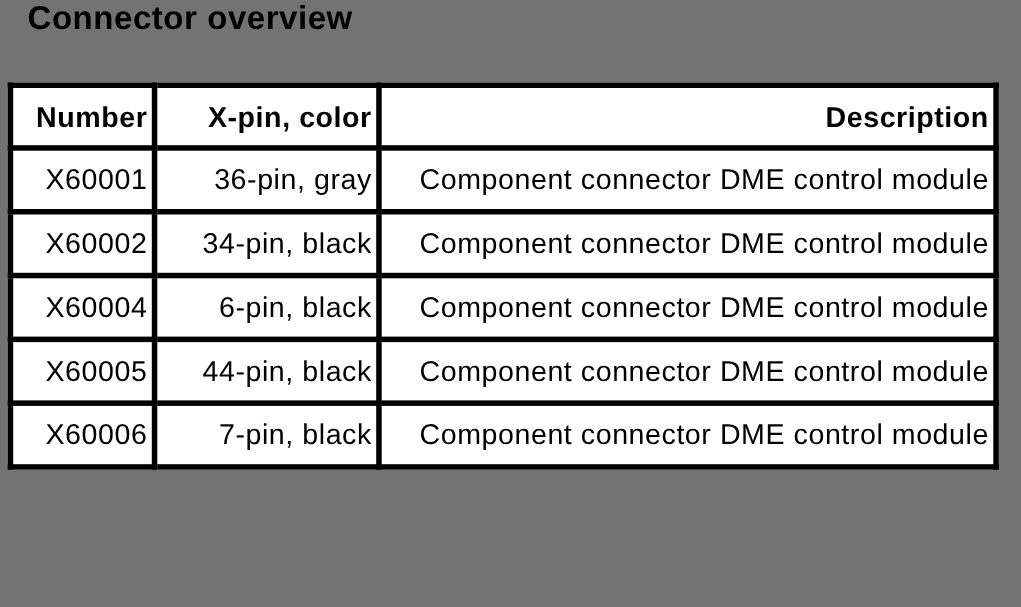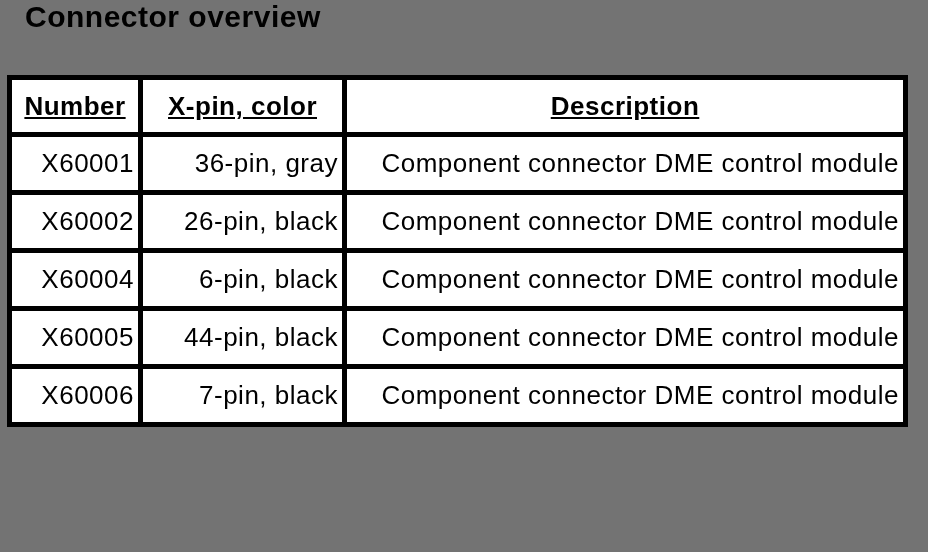--- a/index.html
+++ b/index.html
@@ -46,23 +46,22 @@
     font-size: 26px;
     letter-spacing: 0.5px;
     vertical-align: middle;
     overflow: hidden;
     white-space: nowrap;
     background: #ffffff;
   }
   table.connector-table th {
     height: 52px;
     font-weight: bold;
-    text-align: center;
+    text-align: right;
     padding: 0 4px;
-    text-decoration: underline;
   }
   table.connector-table td {
     height: 53px;
     font-weight: normal;
     text-align: right;
     padding: 0 4px 0 10px;
   }
 </style>
 </head>
 <body>
@@ -85,21 +84,21 @@
       </tr>
     </thead>
     <tbody>
       <tr>
         <td>X60001</td>
         <td>36-pin, gray</td>
         <td>Component connector DME control module</td>
       </tr>
       <tr>
         <td>X60002</td>
-        <td>26-pin, black</td>
+        <td>34-pin, black</td>
         <td>Component connector DME control module</td>
       </tr>
       <tr>
         <td>X60004</td>
         <td>6-pin, black</td>
         <td>Component connector DME control module</td>
       </tr>
       <tr>
         <td>X60005</td>
         <td>44-pin, black</td>

